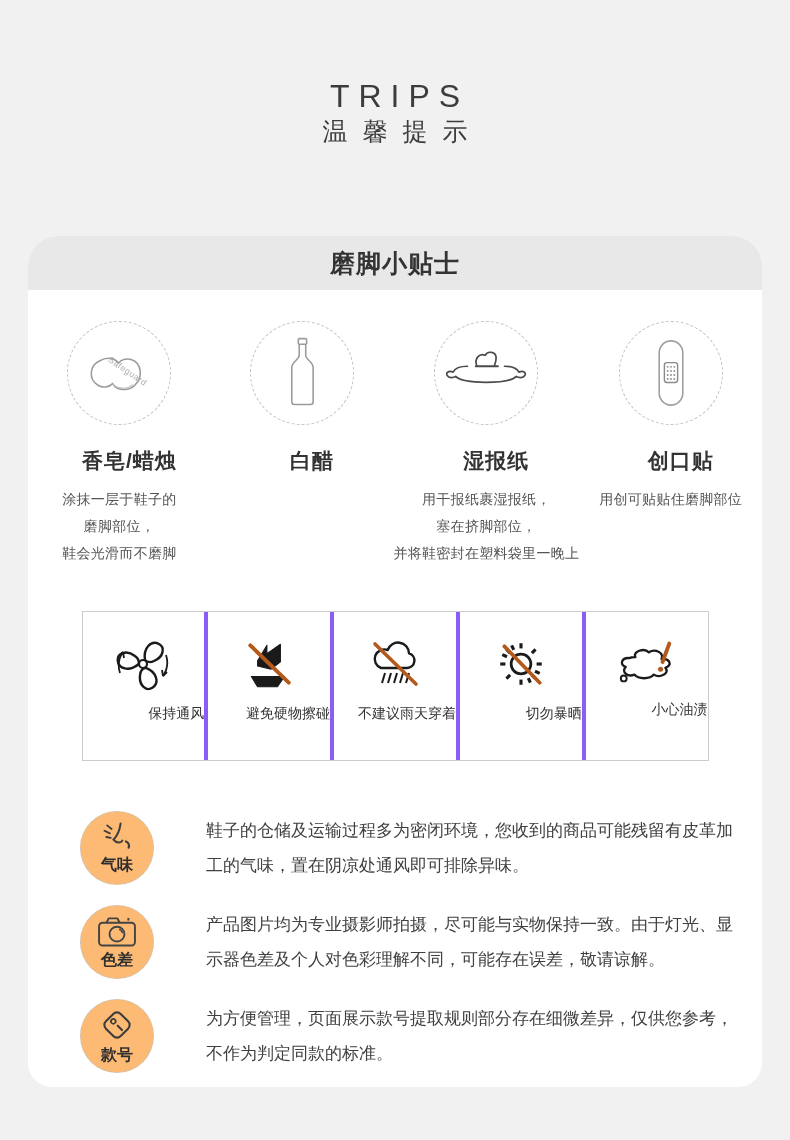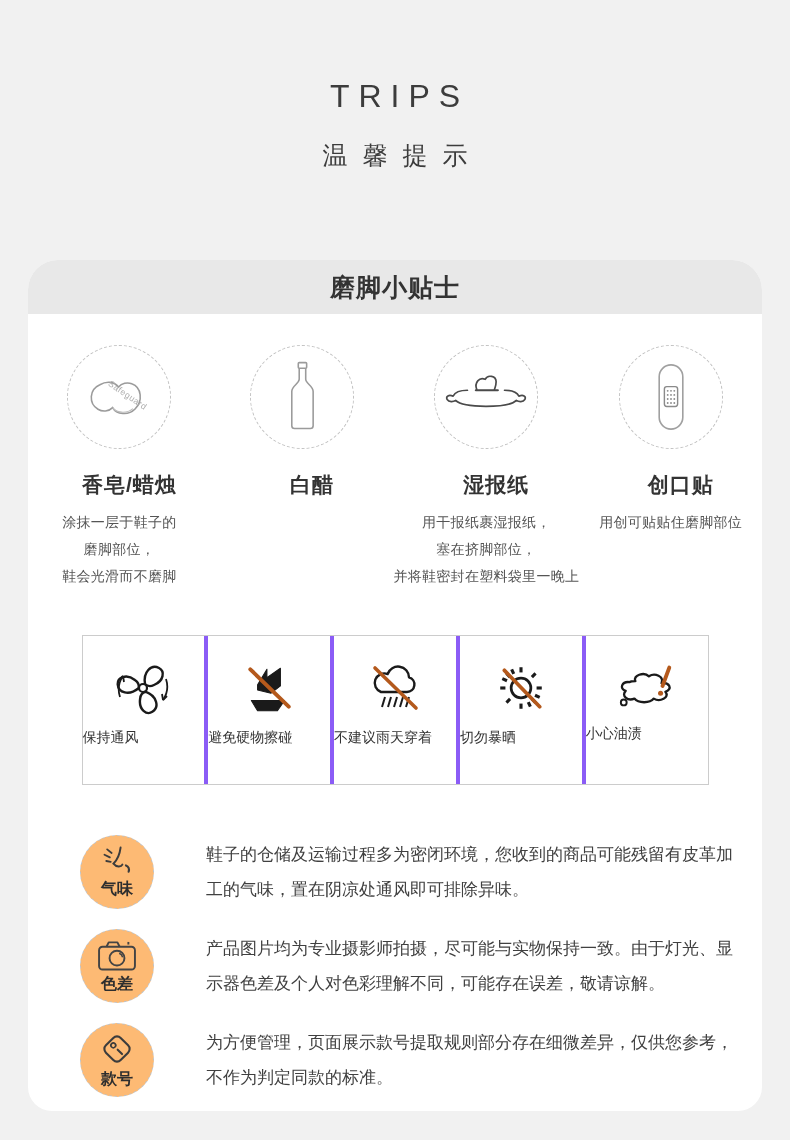--- a/index.html
+++ b/index.html
@@ -9,21 +9,21 @@
     font-family:"Liberation Sans","DejaVu Sans",sans-serif;
     color:#3a3a3a;
     overflow:hidden;
   }
   .hero { text-align:center; padding-top:78px; }
   .hero-title {
     font-size:32px; letter-spacing:9px; padding-left:9px;
     color:#3c3c3c; font-weight:400;
   }
   .hero-subtitle {
-    margin-top:24px; font-size:25px; letter-spacing:15px; padding-left:15px;
+    font-size:25px; letter-spacing:15px; padding-left:15px;
     color:#3c3c3c; font-weight:400;
   }
   .card {
     width:734px; margin:88px auto 0;
     background:#ffffff; border-radius:30px 30px 24px 24px;
     height:851px;
   }
   .card-header {
     height:54px; background:#e8e8e8; border-radius:30px 30px 0 0;
     display:flex; align-items:center; justify-content:center;
@@ -39,28 +39,28 @@
     border:1px dashed #c2c2c2; border-radius:50%;
     display:flex; align-items:center; justify-content:center;
     background:#fff;
   }
   .remedy-title {
     margin-top:22px; font-size:21px; font-weight:700;
     color:#333; letter-spacing:1px;padding-left:20px;
   }
   .remedy-desc {
     margin:11px auto 0; font-size:14px; line-height:27px; color:#555;
-    white-space:pre; width:max-content; letter-spacing:0.3px;font-family:Liberation Mono, monospace;
+    white-space:pre; width:max-content; letter-spacing:0.3px;
   }
   .care-table {
     width:627px; margin:44px auto 0;
     display:flex; border:1px solid #ccc; height:150px; background:#fff;
   }
   .care-cell {
-    flex:1; text-align:left; padding-top:25px;
+    flex:1; text-align:right; padding-top:25px;
   }
   .care-cell + .care-cell { border-left:4px solid #8b5cf6; }
   .care-label { margin-top:14px; font-size:14px; color:#333; }
   .notes { padding:50px 0 0 52px; }
   .note { display:flex; align-items:center; margin-bottom:20px; }
   .note-circle {
     flex:0 0 74px; width:74px; height:74px;
     border:1px dashed #c2c2c2; border-radius:50%;
     display:flex; flex-direction:column; align-items:center; justify-content:center;
     background:#fdba74;

